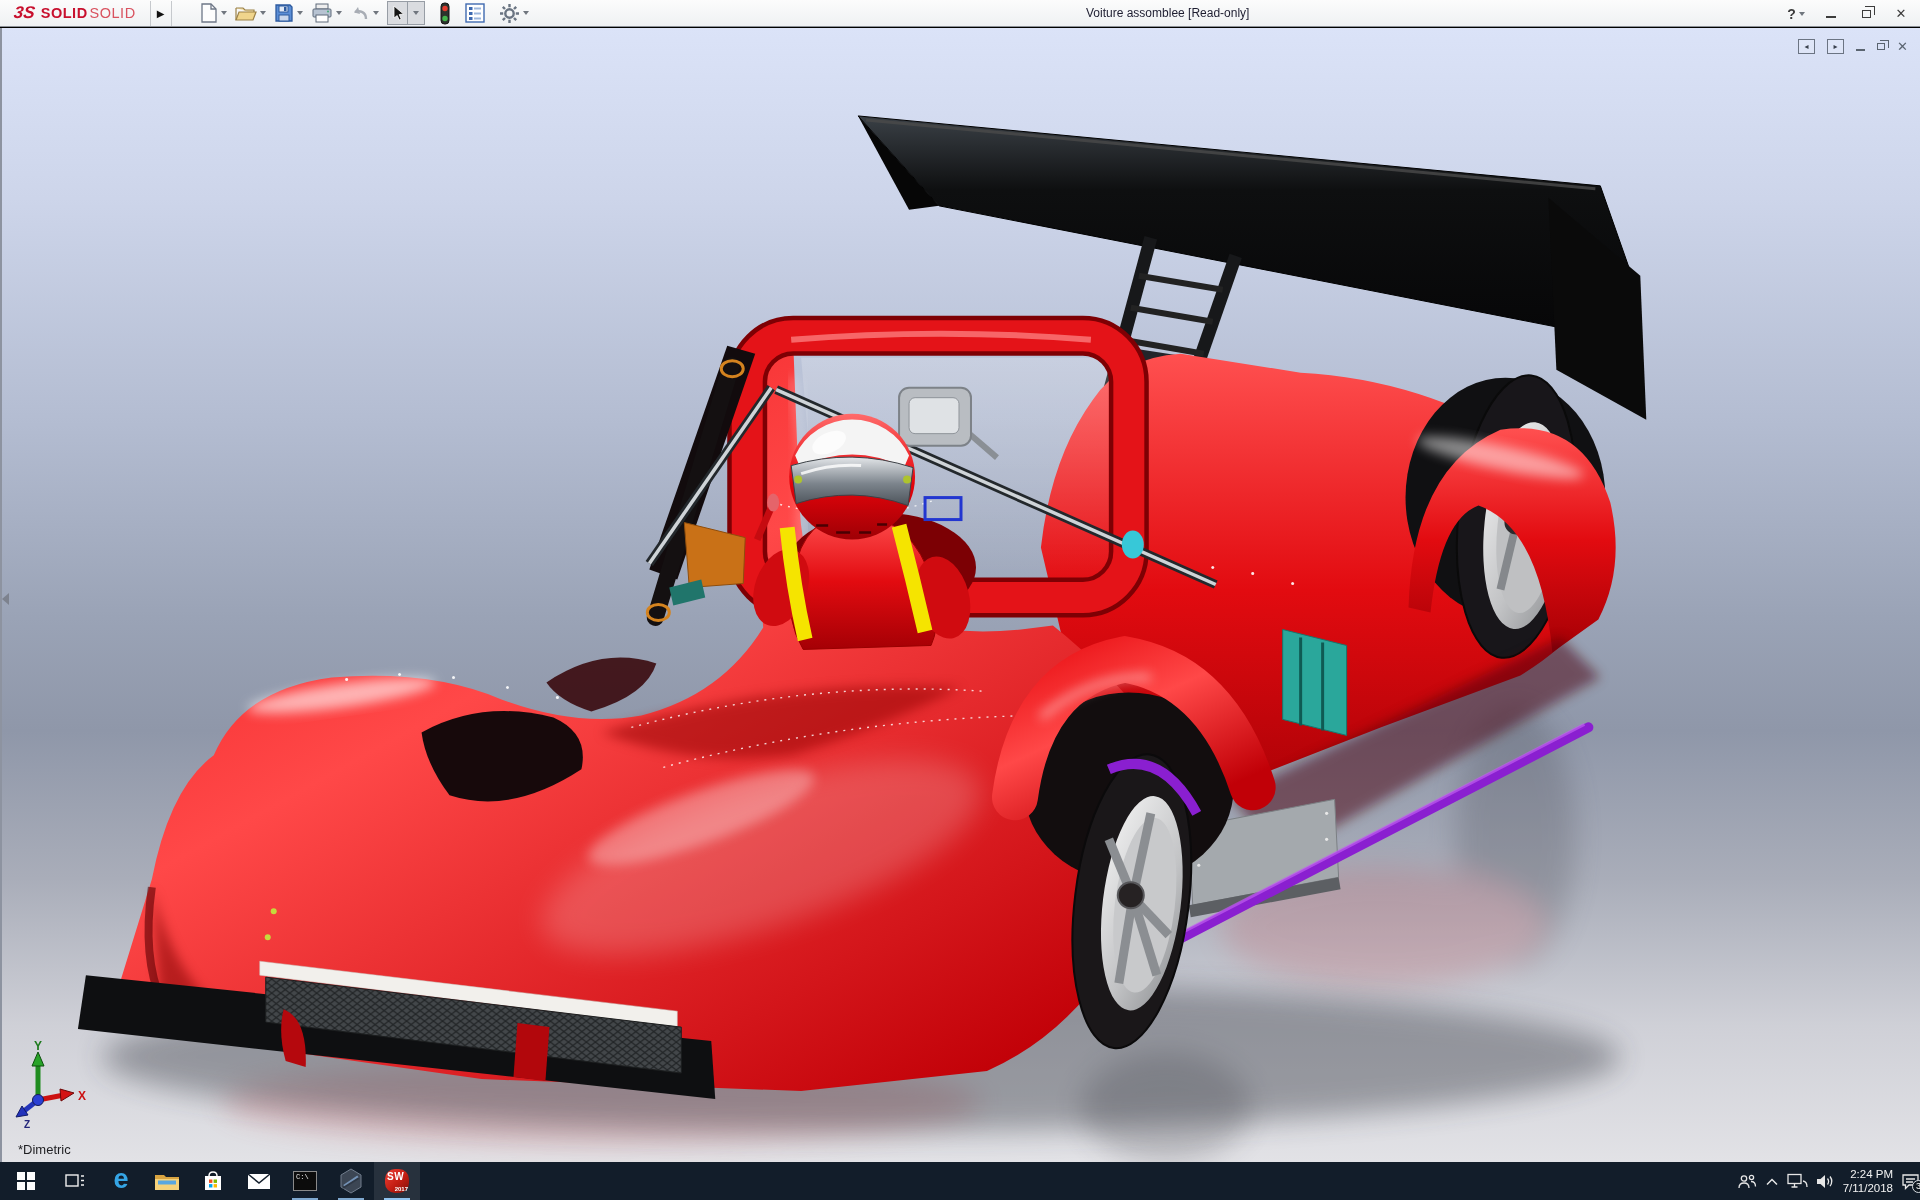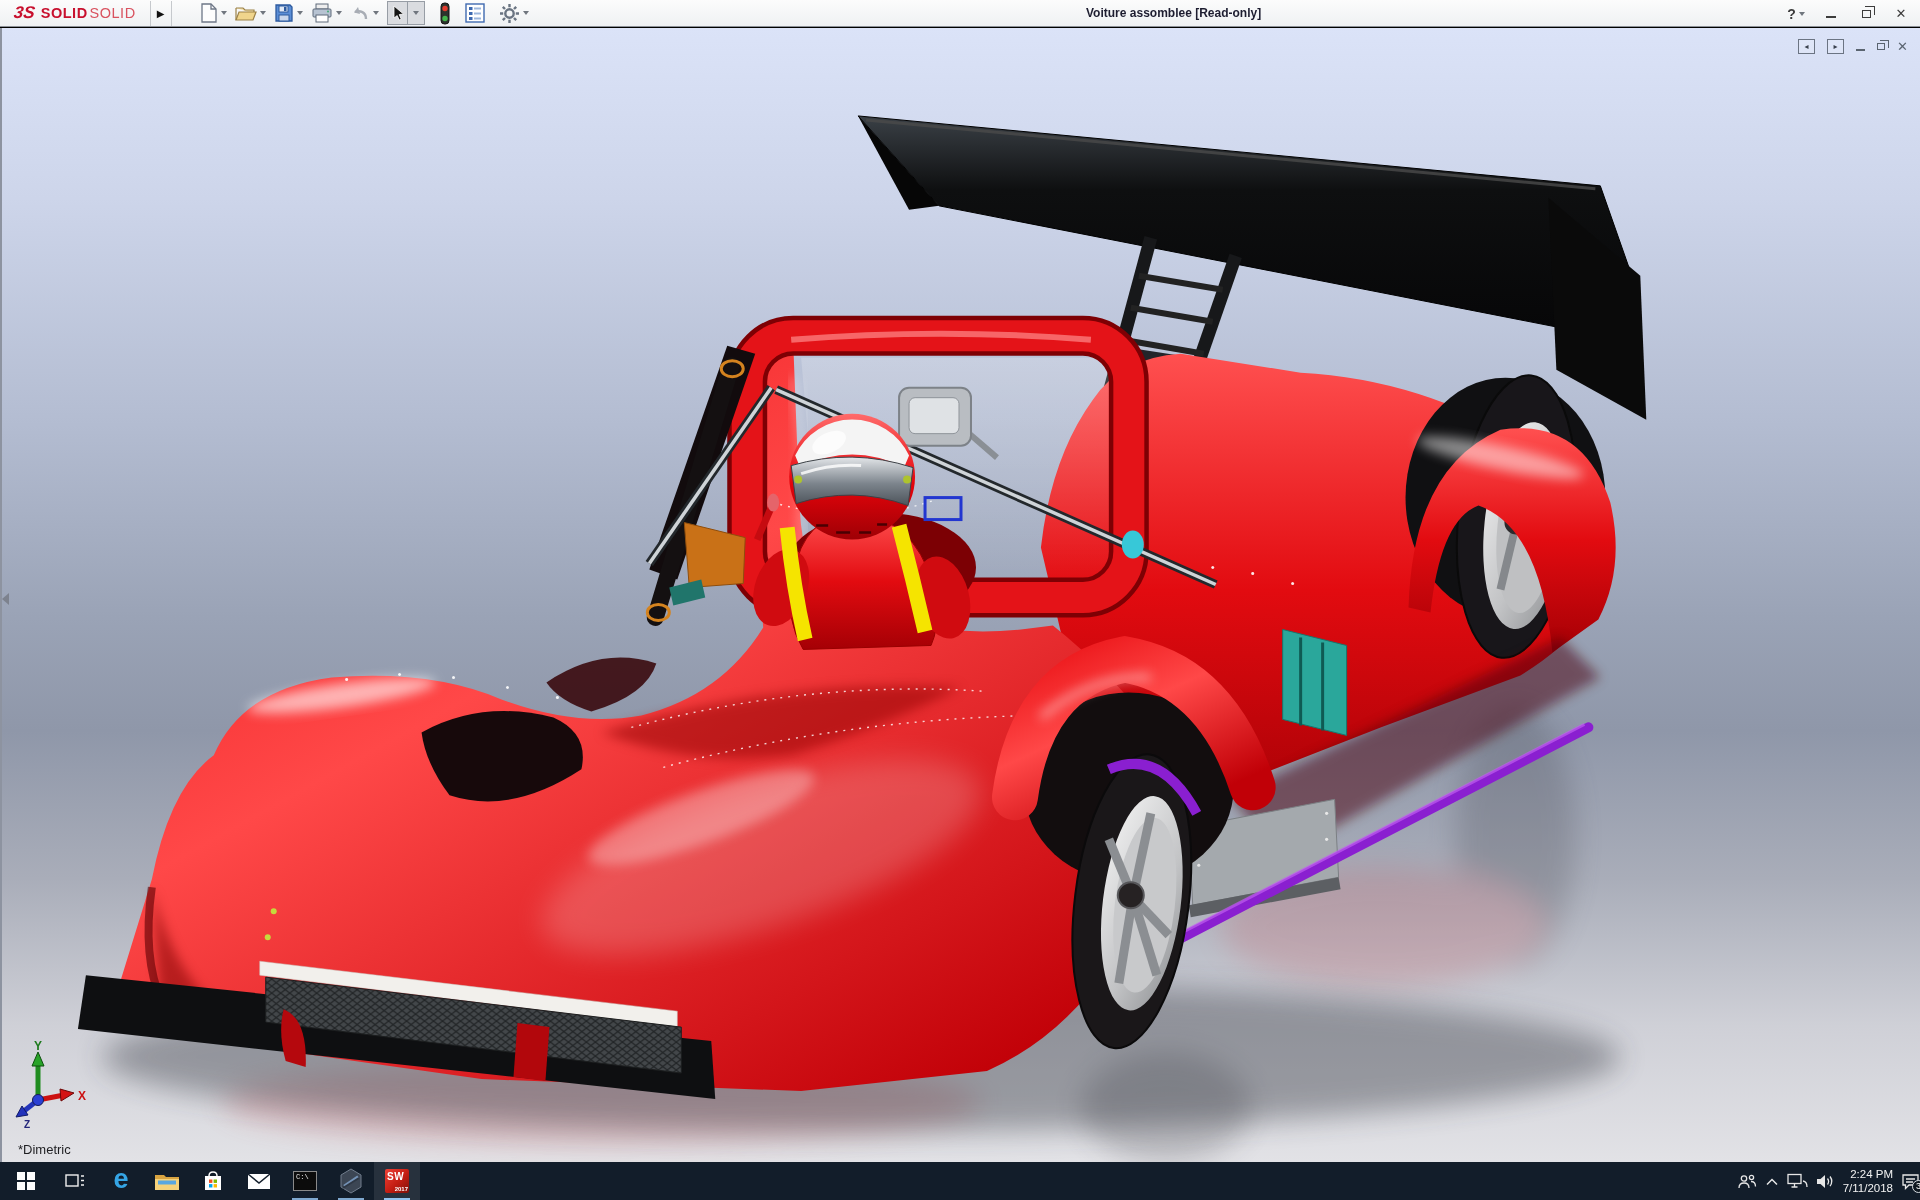--- a/index.html
+++ b/index.html
@@ -15,21 +15,21 @@
   .brand-bold{color:#c8102e;font-weight:800;font-size:14.5px;letter-spacing:.5px;margin-left:4px;}
   .brand-light{color:#d9525f;font-weight:400;font-size:14.5px;letter-spacing:.5px;}
   .flyout-btn{margin-left:14px;width:22px;height:25px;border-left:1px solid #c6c9cd;border-right:1px solid #c6c9cd;
     display:flex;align-items:center;justify-content:center;font-size:10px;color:#111;cursor:default;}
   .tb-icons{display:flex;align-items:center;margin-left:26px;gap:4px;}
   .tb-btn{display:flex;align-items:center;padding:1px 2px;height:25px;}
   .caret{width:0;height:0;border-left:3.5px solid transparent;border-right:3.5px solid transparent;
     border-top:4.5px solid #70767e;margin-left:3px;}
   .sel-box{display:flex;align-items:center;background:#dadce0;border:1px solid #979da5;height:24px;padding:0 3px;}
   .sel-caret-box{border-left:1px solid #979da5;height:22px;display:flex;align-items:center;padding:0 2px;margin-left:2px;}
-  .win-title{position:absolute;left:1086px;top:6px;font-size:12px;color:#1d1d30;font-weight:bold;}
+  .win-title{position:absolute;left:1086px;top:6px;font-size:12px;color:#1d1d30;}
   .win-ctrls{position:absolute;right:6px;top:0;height:27px;display:flex;align-items:center;gap:9px;}
   .wbtn{min-width:26px;height:27px;display:flex;align-items:center;justify-content:center;color:#3c3c3c;}
   .help-q{font-size:14px;font-weight:700;color:#3c3c3c;}
   .min-bar{width:10px;height:2px;background:#3c3c3c;margin-top:6px;}
   .restore-box{width:9px;height:8px;border:1.5px solid #3c3c3c;position:relative;background:transparent;}
   .restore-box::before{content:"";position:absolute;top:-4.5px;left:2.5px;width:9px;height:8px;
     border:1.5px solid #3c3c3c;border-bottom:none;border-left:none;}
   .close-x{font-size:13px;color:#3c3c3c;}
 
   
@@ -63,21 +63,21 @@
   .search-box input::placeholder{color:#4a4a4a;opacity:1;}
   .cortana-ring{position:absolute;left:16px;top:9px;width:18px;height:18px;border:2.6px solid #333;
     border-radius:50%;}
   .mic{position:absolute;right:12px;top:8px;}
   .tb-app{width:46px;display:flex;align-items:center;justify-content:center;position:relative;}
   .tb-app.active{background:rgba(255,255,255,.09);}
   .underline{position:absolute;bottom:0;left:10px;right:10px;height:2.5px;background:#7fa8cf;}
   .underline.bright{background:#8fc3f0;}
   .edge-e{color:#35a5e5;font-size:27px;font-weight:700;line-height:1;margin-top:-3px;}
   .sw-icon{width:24px;height:24px;background:linear-gradient(135deg,#ef4136 0%,#c21d12 55%,#7e120b 100%);
-    position:relative;border-radius:2px;}
+    position:relative;border-radius:10px;}
   .sw-letters{position:absolute;top:2px;left:2px;color:#fff;font-weight:800;font-size:10px;letter-spacing:.5px;}
   .sw-year{position:absolute;bottom:1px;right:1px;color:#fff;font-size:6px;font-weight:700;}
   .cmd-icon{width:24px;height:20px;background:#0c0c0c;border:1px solid #8a8a8a;position:relative;}
   .cmd-label{position:absolute;top:1px;left:2px;color:#efefef;font-size:7px;
     font-family:"Liberation Mono",monospace;}
   .tray{margin-left:auto;display:flex;align-items:center;gap:8px;}
   .tray-item{display:flex;align-items:center;justify-content:center;}
   .clock{color:#f2f2f2;font-size:11.5px;text-align:right;line-height:14px;}
   .notif{position:relative;}
   .badge{position:absolute;right:-5px;bottom:-3px;width:13px;height:13px;border-radius:50%;

